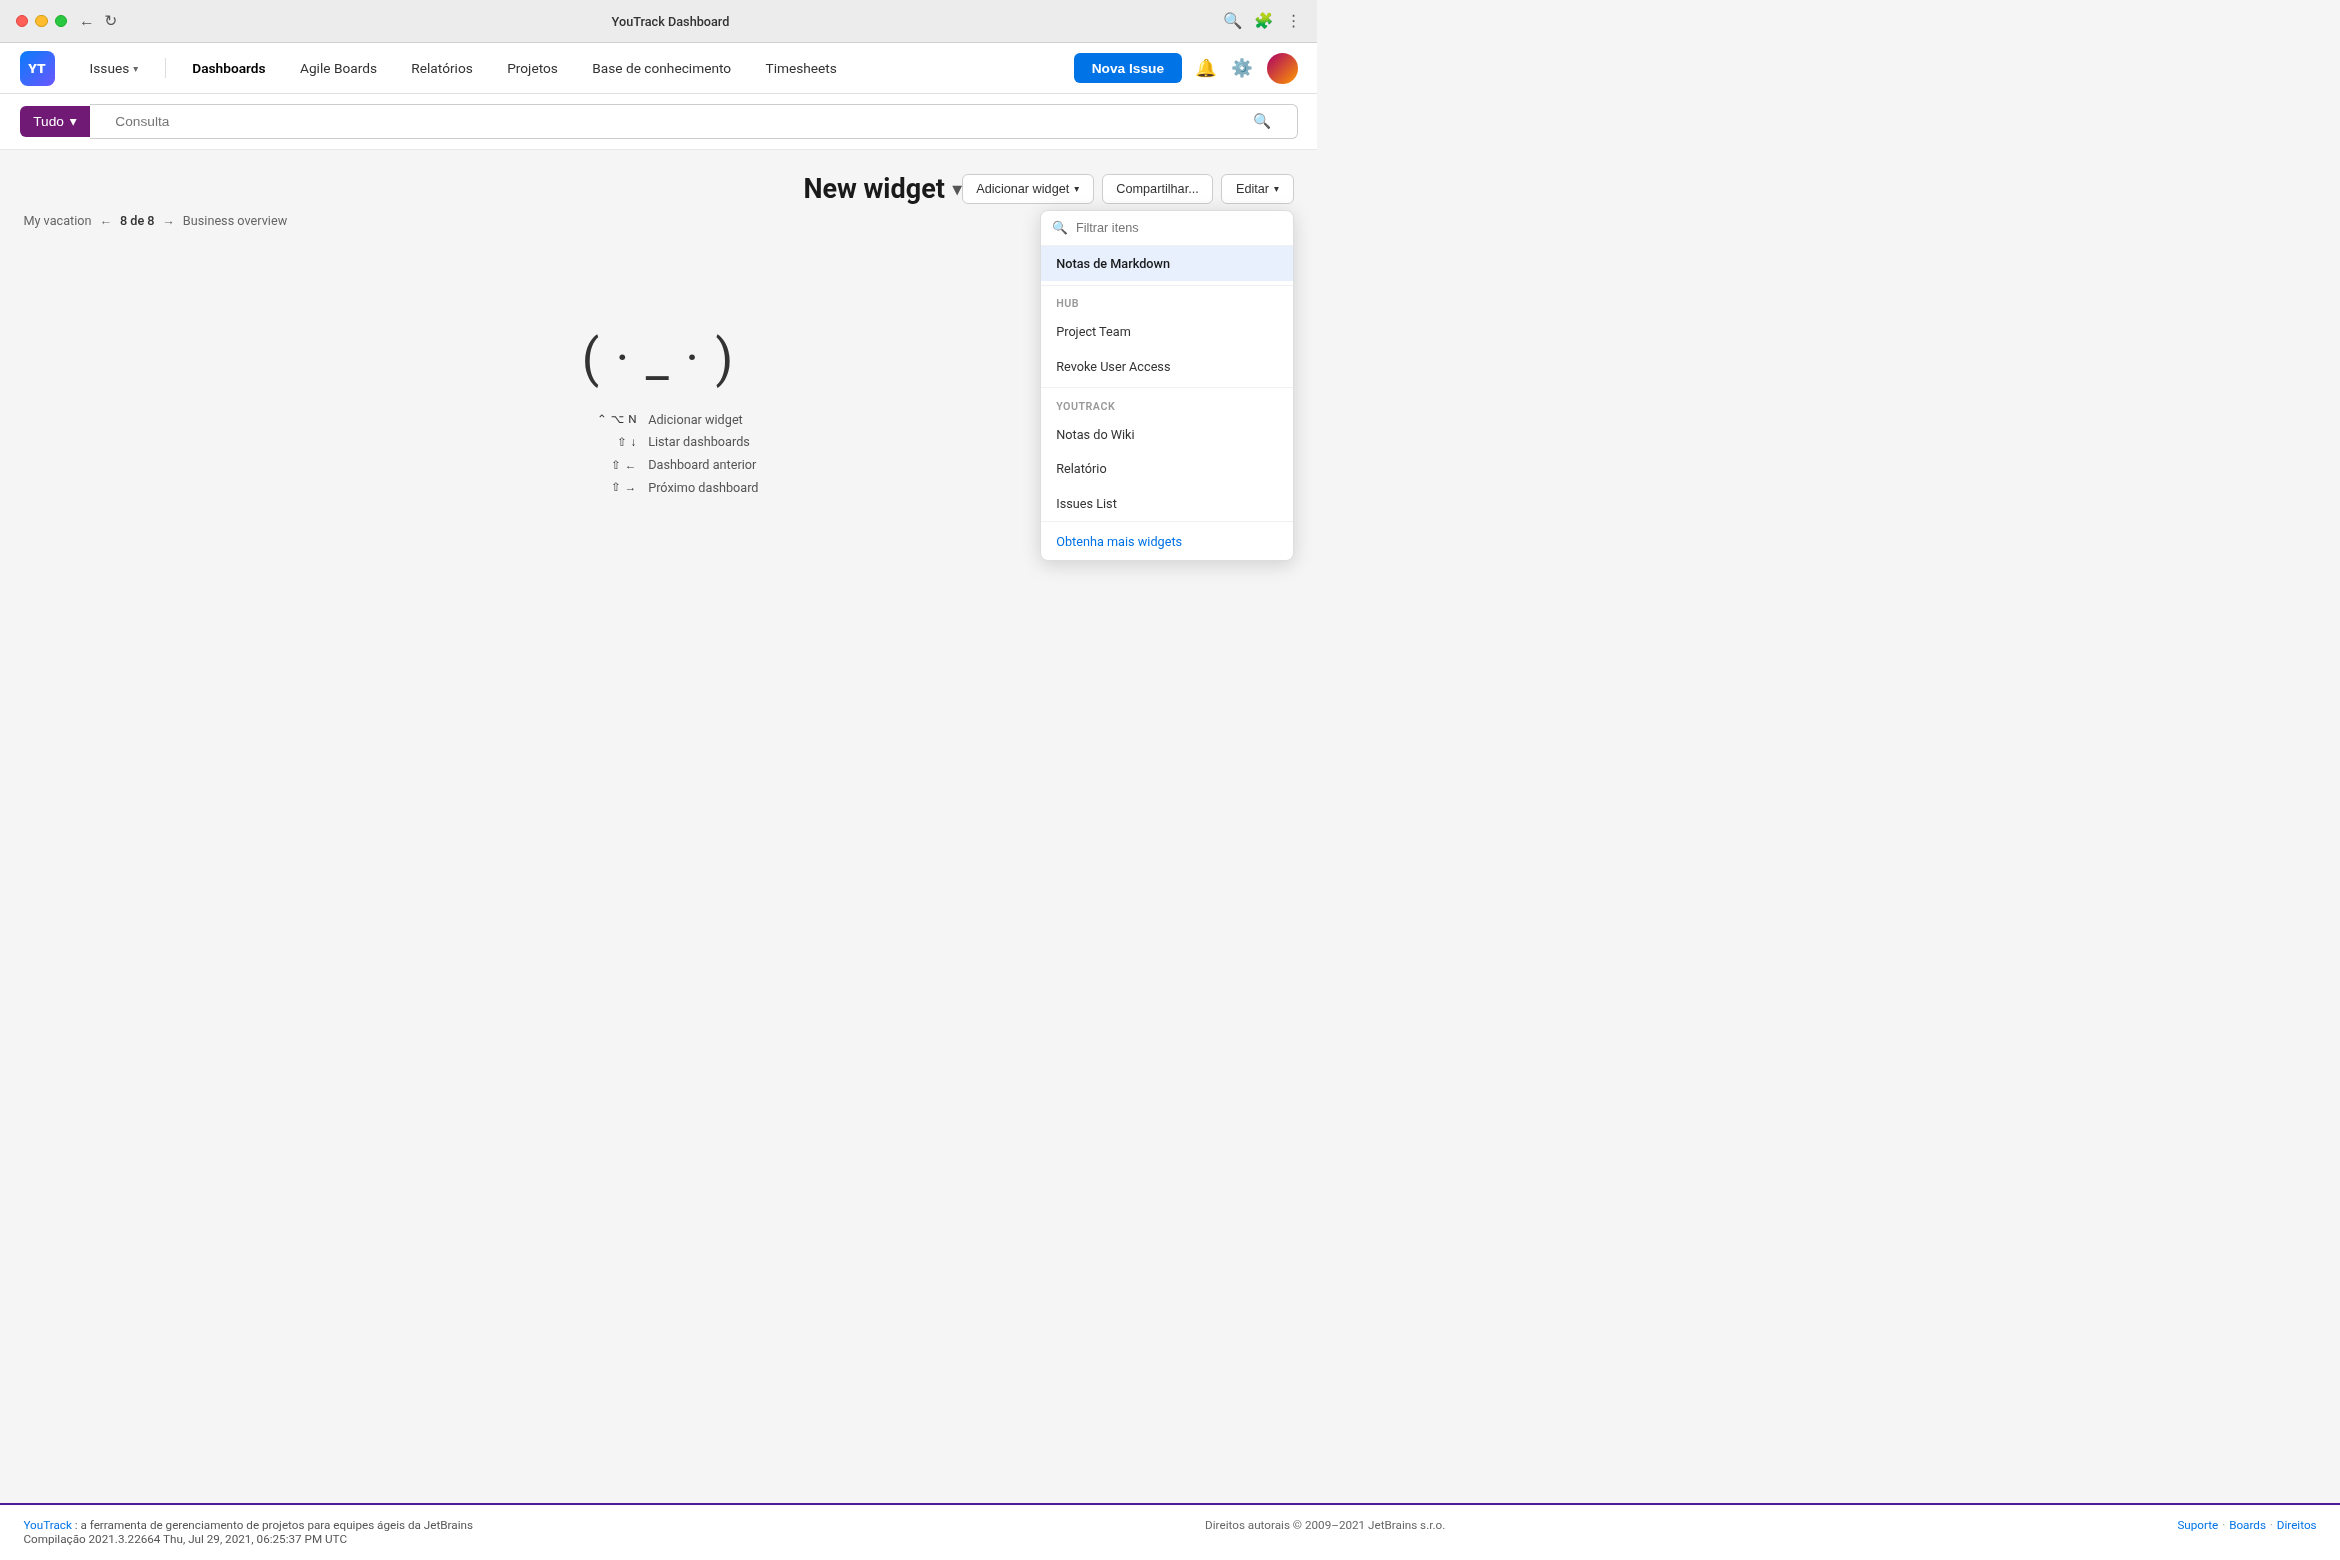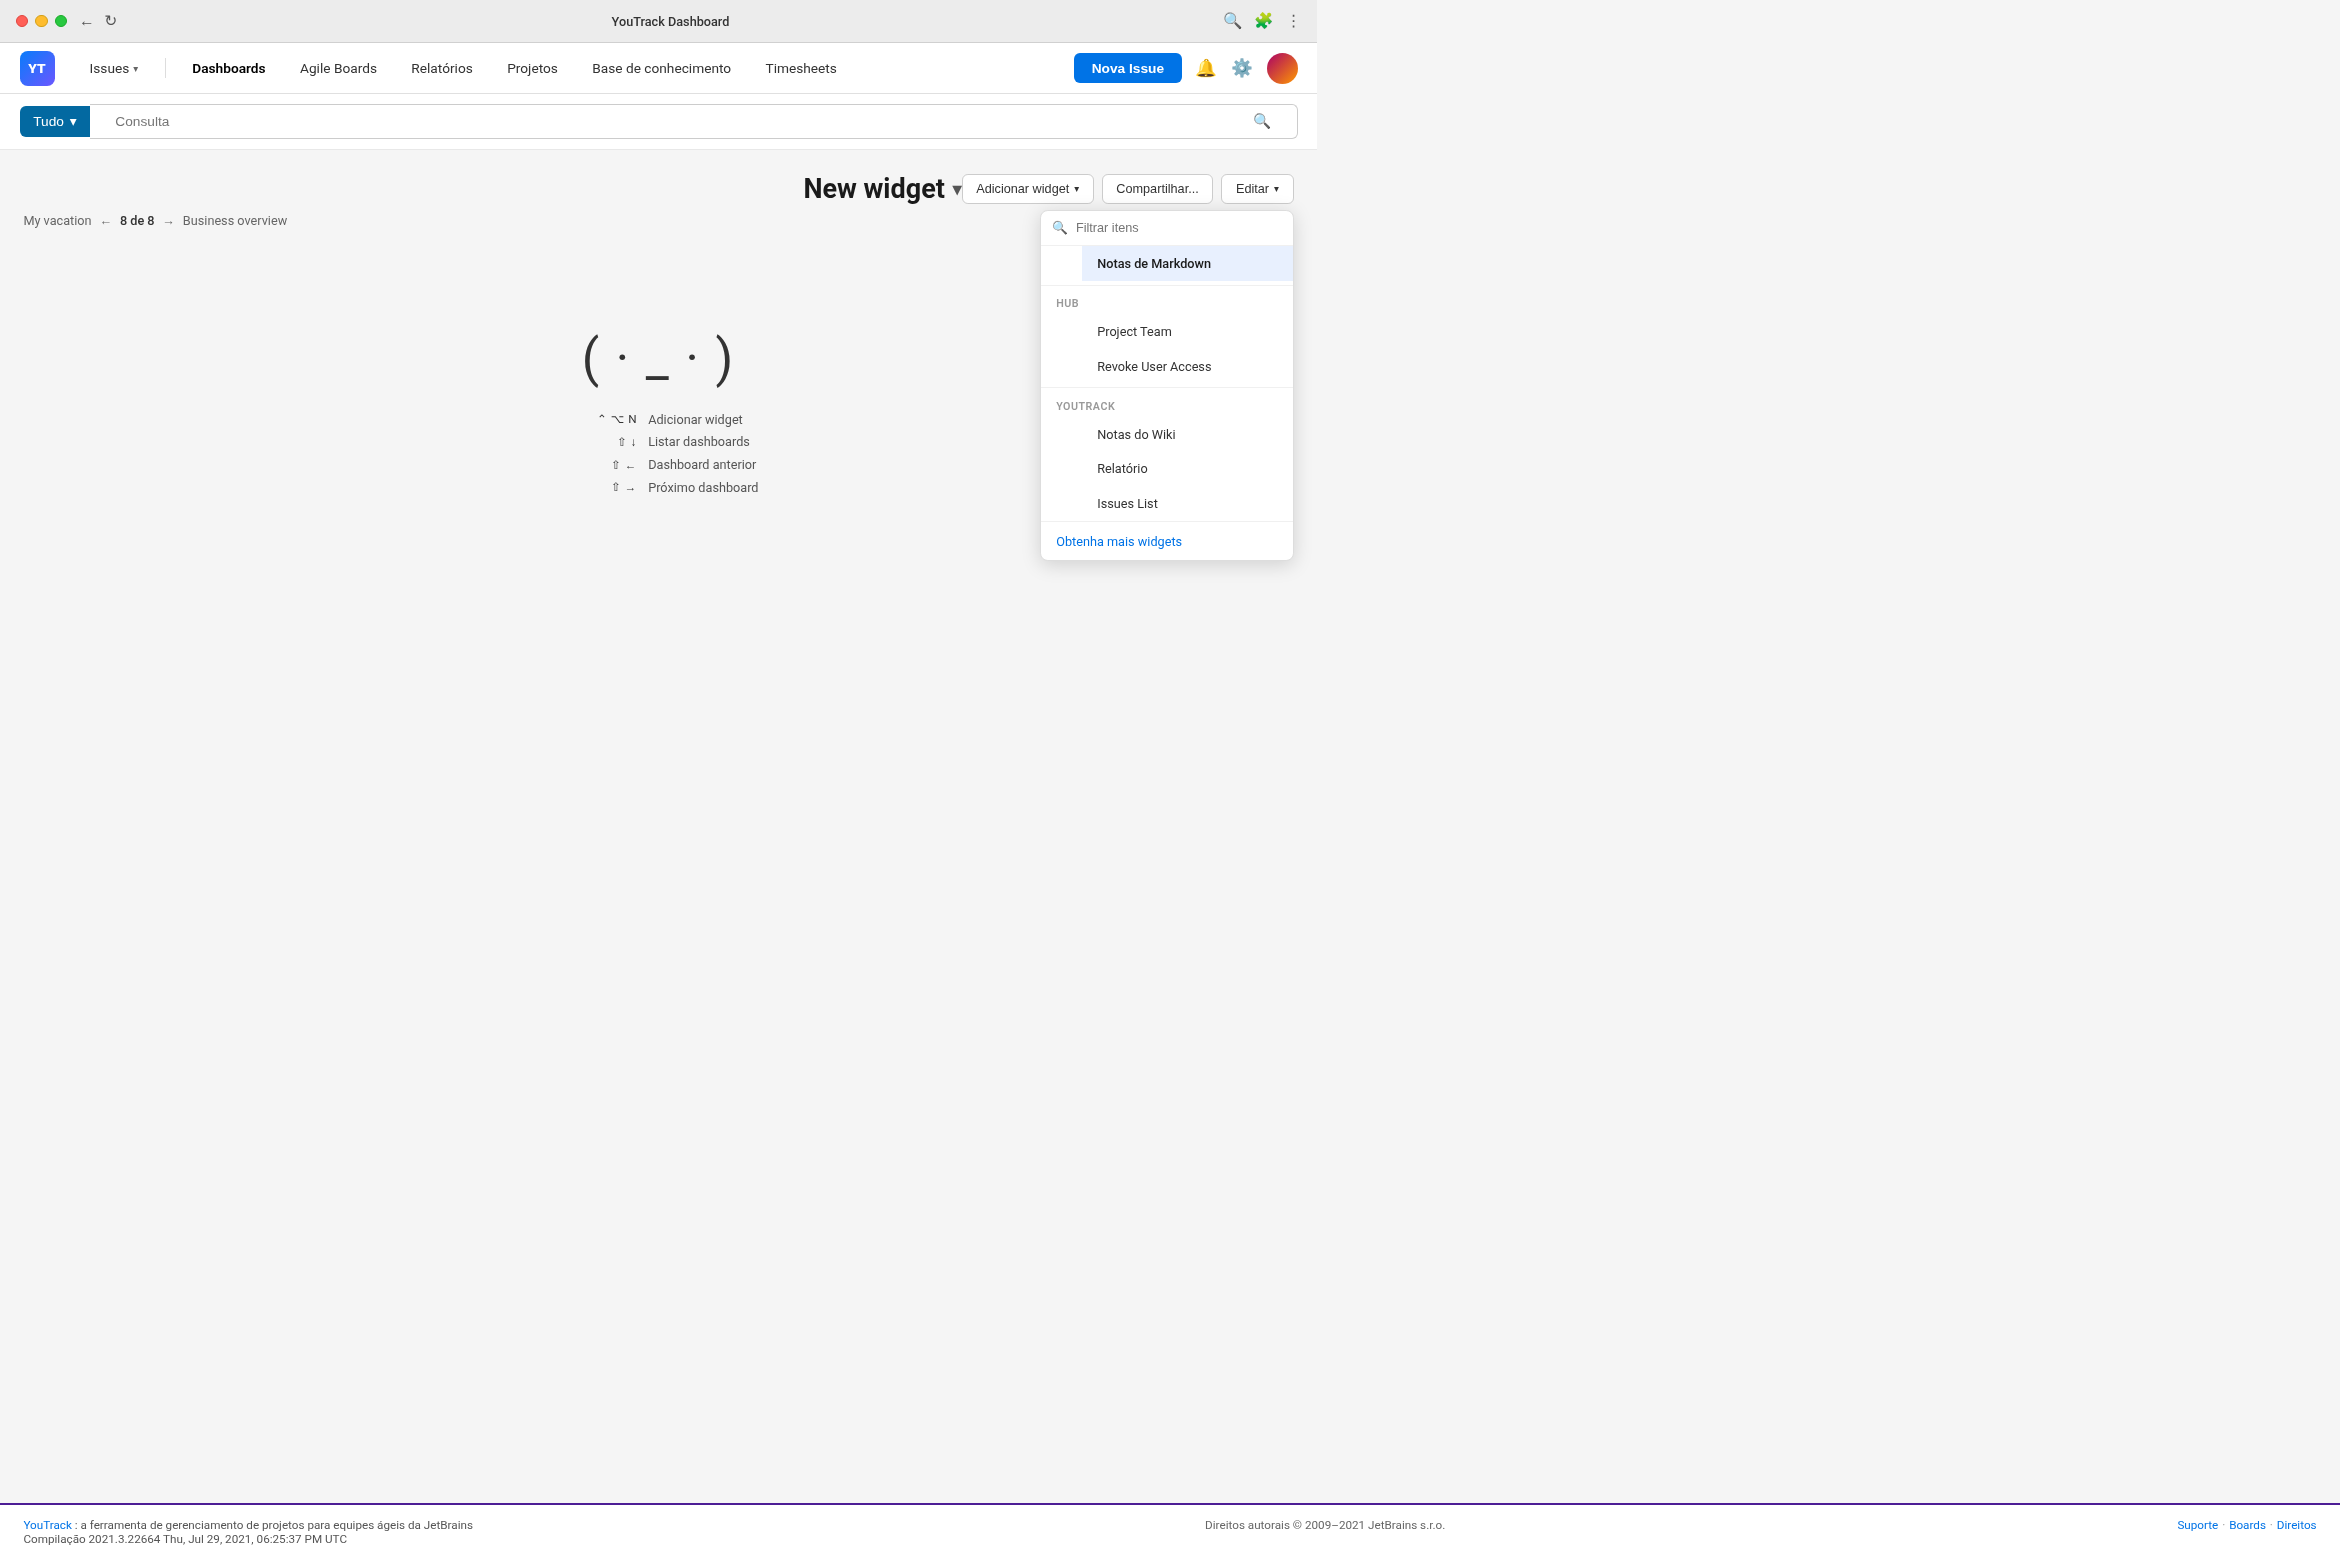--- a/index.html
+++ b/index.html
@@ -132,21 +132,21 @@
     
     .search-bar {
       background: #fff;
       border-bottom: 1px solid #e8e8e8;
       padding: 9.8px 19.5px;
       display: flex;
       align-items: center;
       gap: 0;
     }
     .tudo-btn {
-      background: #0369a1;
+      background: #701a75;
       color: white;
       border: none;
       border-radius: 5.9px 0 0 5.9px;
       padding: 7.8px 13.7px;
       font-size: 13.7px;
       cursor: pointer;
       display: flex;
       align-items: center;
       gap: 5.9px;
       white-space: nowrap;
@@ -296,21 +296,20 @@
       font-size: 12.7px;
       color: #333;
       flex: 1;
     }
     .dropdown-search-icon { color: #999; font-size: 12.7px; }
     .dropdown-item {
       padding: 9.8px 15.6px;
       font-size: 12.7px;
       color: #333;
       cursor: pointer;
-      margin-left: 41px;
     }
     .dropdown-item.selected { background: #e8f0fe; color: #1a1a1a; font-weight: 500; }
     .dropdown-section-label {
       padding: 7.8px 15.6px 3.9px 15.6px;
       font-size: 10.7px;
       color: #999;
       font-weight: 600;
       text-transform: uppercase;
       letter-spacing: 0.5px;
     }

